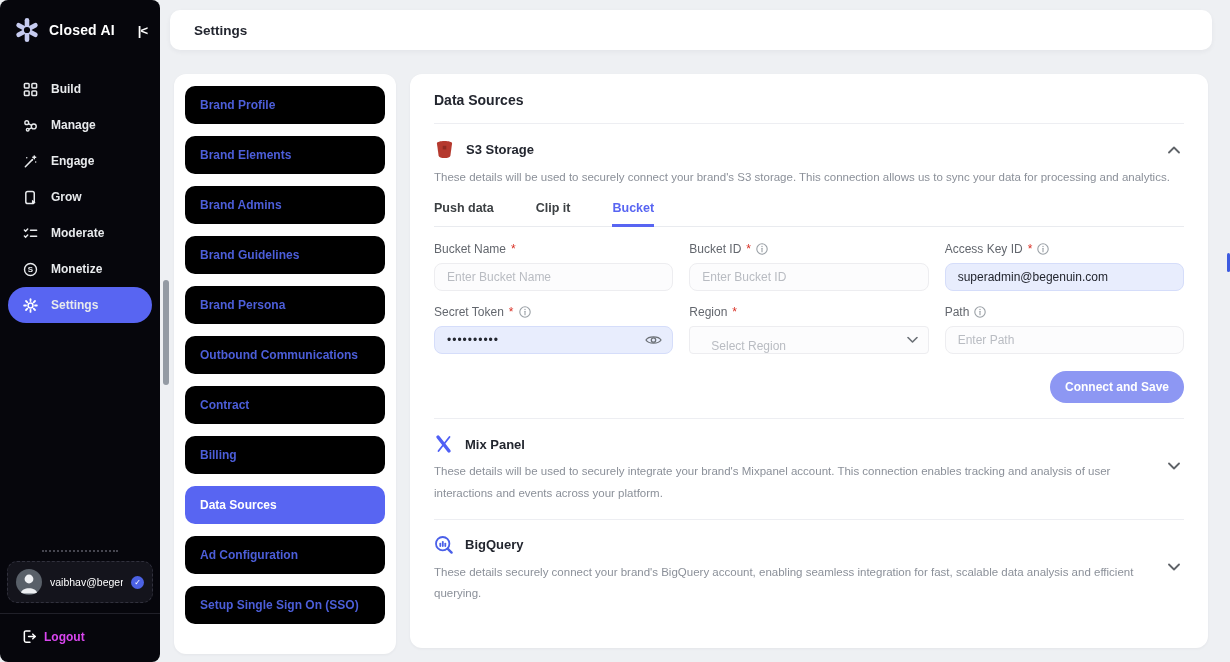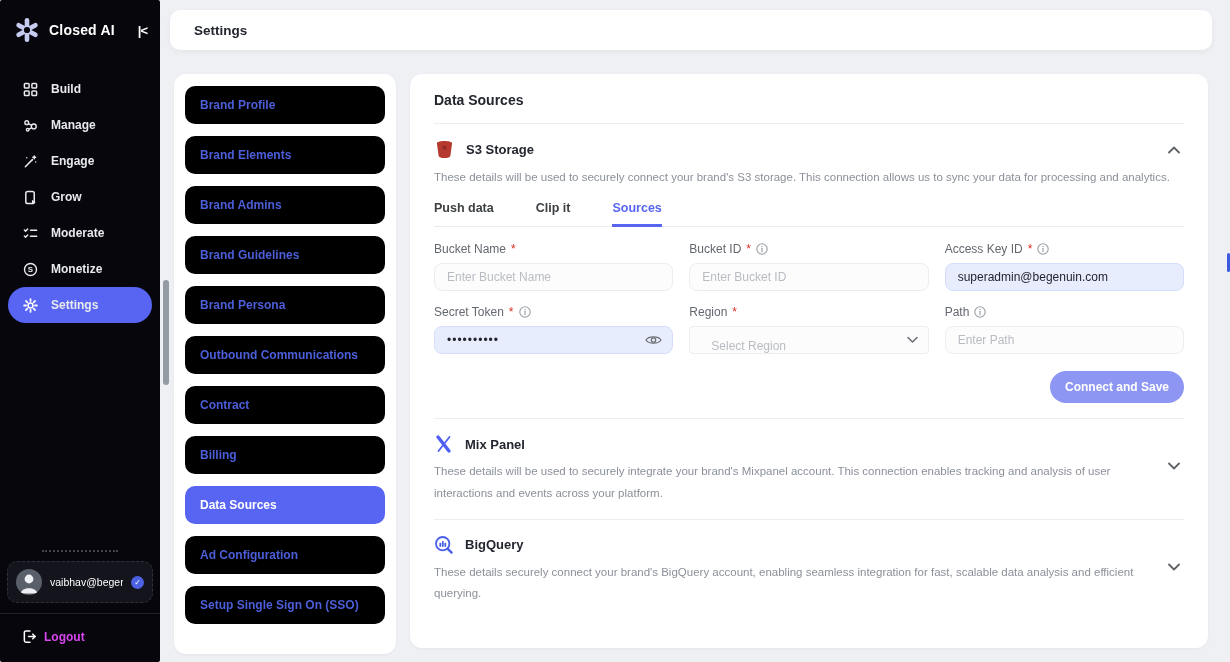--- a/index.html
+++ b/index.html
@@ -8,21 +8,21 @@
     position:relative; overflow:hidden;
     background:#eef0f3;
     font-family:"Liberation Sans", sans-serif;
     color:#23262f;
   }
   svg { display:block; }
 
   
   .sidebar {
     position:absolute; left:0; top:0; width:160px; height:662px;
-    background:#06060c; border-radius:2px;
+    background:#06060c; border-radius:8px;
     display:flex; flex-direction:column;
   }
   .logo-row { display:flex; align-items:center; gap:9px; padding:17px 13px 12px 14px; }
   .brand-name { color:#fff; font-size:14px; font-weight:700; letter-spacing:.2px; }
   .collapse-btn { margin-left:auto; color:#fff; font-size:13px; font-weight:700; letter-spacing:-1px; cursor:pointer; }
   .nav { margin-top:16px; display:flex; flex-direction:column; gap:0; }
   .nav-item { display:flex; align-items:center; gap:13px; height:36px; padding-left:22px; color:#e8eaed; font-size:12px; font-weight:600; cursor:pointer; }
   .nav-item.active { background:#5865f2; border-radius:19px; margin:0 8px; padding-left:14px; }
   .nav-ic { width:16px; height:16px; display:flex; align-items:center; justify-content:center; }
 
@@ -276,21 +276,21 @@
         <svg width="12" height="8" viewBox="0 0 12 8" fill="none" stroke="#5f6368" stroke-width="1.8" stroke-linecap="round" stroke-linejoin="round">
             <path d="M1 6.5 L6 1.5 L11 6.5"></path>
           </svg>
       </span>
     </div>
     <div class="sec-desc">These details will be used to securely connect your brand's S3 storage. This connection allows us to sync your data for processing and analytics.</div>
 
     <div class="tabs">
       <div class="tab">Push data</div>
       <div class="tab">Clip it</div>
-      <div class="tab active">Sources</div>
+      <div class="tab active">Bucket</div>
     </div>
 
     <div class="form">
 
       <div>
         <div class="f-label">
           <span>Bucket Name</span>
           <span class="req">*</span>
         </div>
         <input class="f-input" type="text" placeholder="Enter Bucket Name" style="">

